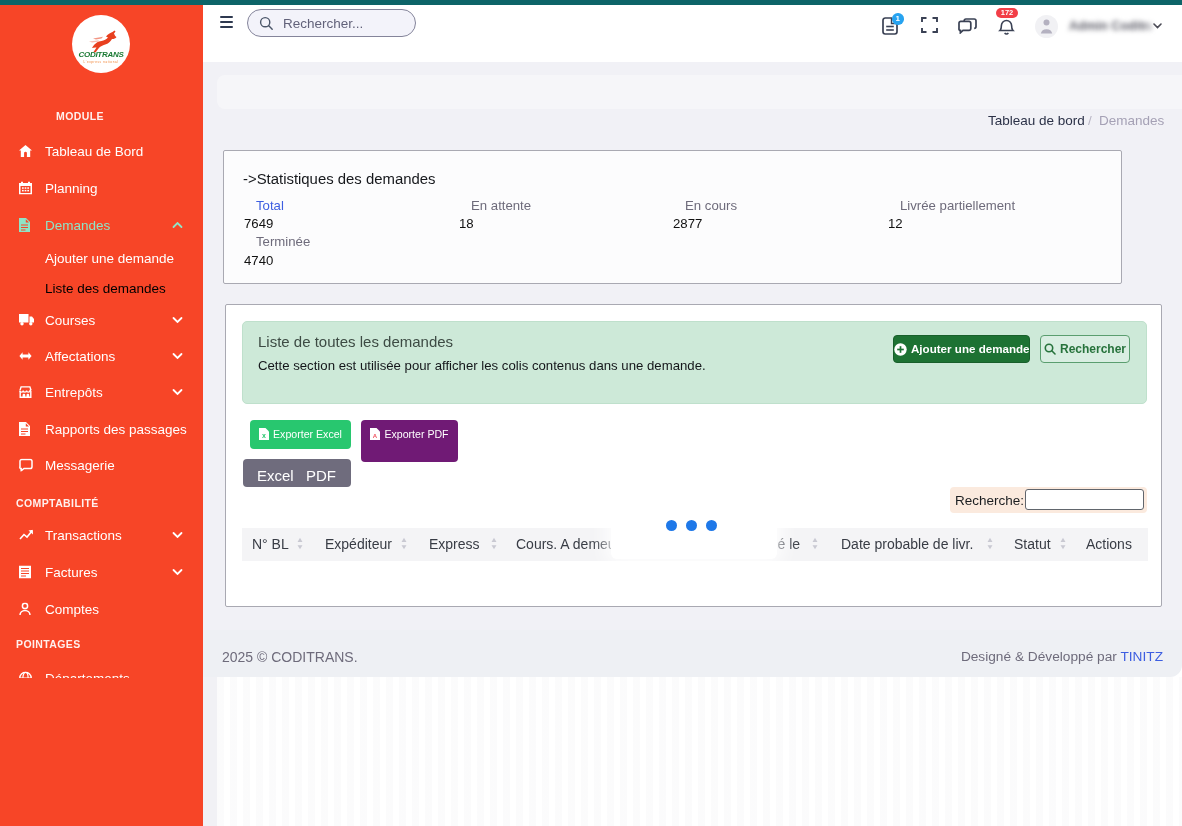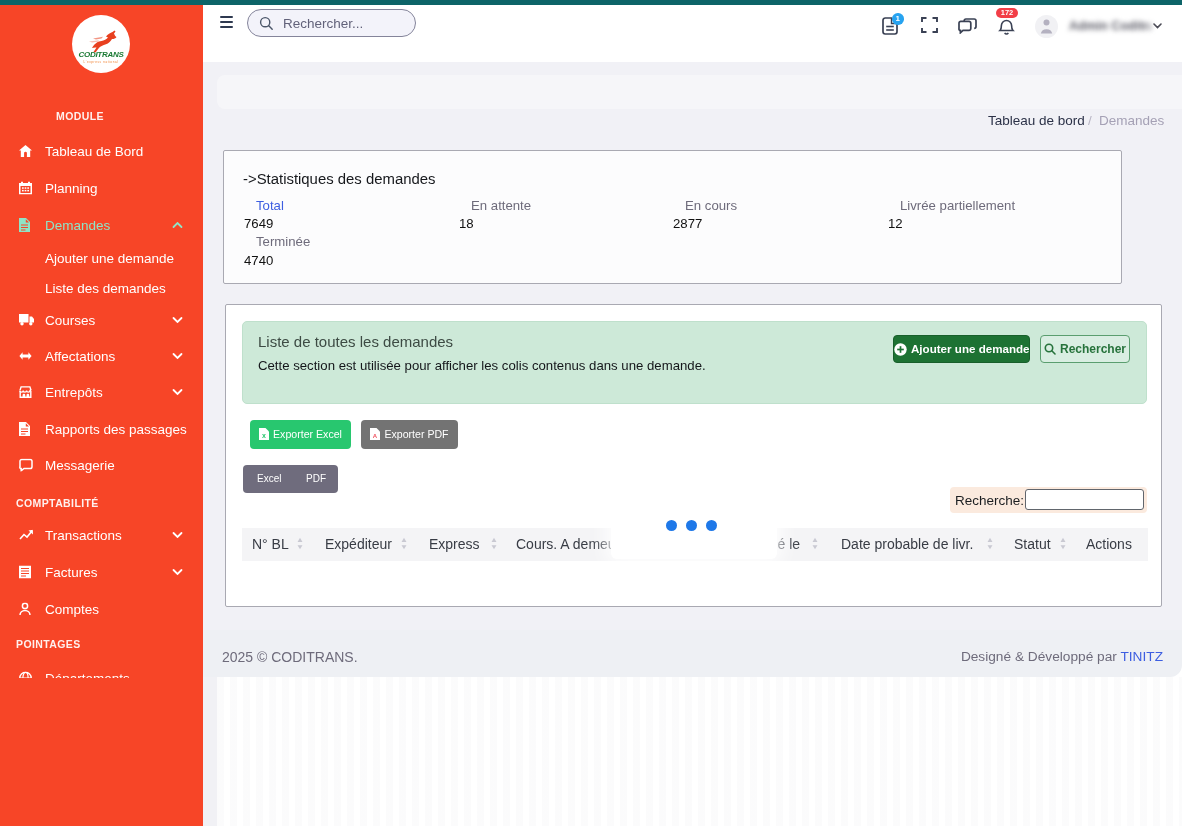--- a/index.html
+++ b/index.html
@@ -14,21 +14,21 @@
   #sidebar { left:0; top:5px; width:203px; height:821px; background:#f74527; overflow:hidden; }
   #logo { left:72px; top:10px; width:58px; height:58px; }
   .shead { left:16px; font-size:10.5px; font-weight:bold; color:rgba(255,255,255,.92); letter-spacing:.4px; }
   .mi { left:0; width:203px; height:20px; }
   .mi .ico { position:absolute; left:19px; top:50%; transform:translateY(-50%); }
   .mi .txt { position:absolute; left:45px; top:50%; transform:translateY(-50%); font-size:13.5px; color:#fff; white-space:nowrap; }
   .mi .chev { position:absolute; left:172px; top:50%; transform:translateY(-50%); }
   .mi.active .txt { color:#8fe3c6; }
   .sub { left:0; width:203px; height:18px; }
   .sub .txt { position:absolute; left:45px; top:50%; transform:translateY(-50%); font-size:13.5px; color:#fff; white-space:nowrap; }
-  .sub.active .txt { color:#ffffff; }
+  .sub.active .txt { color:#000000; }
 
   
   #navbar { left:203px; top:5px; width:979px; height:57px; background:#fff; }
   #burger { left:220px; top:16px; width:13px; height:12px; }
   #burger div { position:absolute; left:0; width:13px; height:2.4px; background:#2e3950; border-radius:1px; }
   #searchpill { left:247px; top:9px; width:169px; height:28px; border:1.4px solid #84849a; border-radius:14.5px; background:#f3f3fa; }
   #searchtxt { left:283px; top:16px; font-size:13.5px; color:#62627a; }
 
   
   #contentbg { left:203px; top:62px; width:979px; height:568px; background:#f1f1f6; }
@@ -47,22 +47,22 @@
   
   #card2 { left:225px; top:304px; width:937px; height:303px; background:#fff; border:1px solid #a9a9b2; border-radius:2px; }
   #band { position:absolute; left:16px; top:16px; width:905px; height:83px; background:#cde9d8; border:1px solid #bfe0cc; border-radius:5px; }
   #band h2 { position:absolute; left:15px; top:10.5px; font-size:15px; font-weight:400; color:#3d4b44; }
   #band p { position:absolute; left:15px; top:36px; font-size:13.2px; color:#14161a; }
   #btnadd { position:absolute; left:650px; top:13px; width:137px; height:28px; background:#1d7233; border:1px solid #185f2b; border-radius:4px; color:#fff; font-size:11.6px; font-weight:bold; line-height:26px; text-align:center; white-space:nowrap; }
   #btnsearch { position:absolute; left:797px; top:13px; width:90px; height:28px; background:rgba(255,255,255,.25); border:1px solid #5a9e6f; border-radius:4px; color:#27733c; font-size:12px; font-weight:bold; line-height:26px; text-align:center; white-space:nowrap; }
 
   .exbtn { position:absolute; color:#fff; font-size:10.6px; border-radius:4px; text-align:center; white-space:nowrap; }
   #btnexcel { left:24px; top:115px; width:101px; height:29px; background:#28c76f; line-height:29px; }
-  #btnpdf { left:135px; top:115px; width:97px; height:29px; background:#737373; line-height:29px; }
-  #btngroup { left:17px; top:160px; width:95px; height:28px; background:#6f6c7d; border-radius:4px; position:absolute; color:#fff; font-size:10px; }
+  #btnpdf { left:135px; top:115px; width:97px; height:42px; background:#701a75; line-height:29px; }
+  #btngroup { left:17px; top:154px; width:108px; height:28px; background:#6f6c7d; border-radius:4px; position:absolute; color:#fff; font-size:15px; }
   #btngroup .b1 { position:absolute; left:14px; top:8px; }
   #btngroup .b2 { position:absolute; left:63px; top:8px; }
 
   #rech { position:absolute; left:724px; top:182px; width:197px; height:26px; background:#fbeade; border-radius:4px; }
   #rech label { position:absolute; left:5px; top:6px; font-size:13.5px; color:#1b1e21; }
   #rech input { position:absolute; left:75px; top:2px; width:119px; height:21px; border:1.5px solid #61666d; border-radius:3px; background:#fff; }
 
   #thead { position:absolute; left:16px; top:223px; width:906px; height:33px; background:#f4f4f6; }
   .th { position:absolute; top:7.5px; font-size:14px; font-weight:normal; color:#383c45; white-space:nowrap; }
   .sort { position:absolute; top:9px; width:8px; height:13px; }

